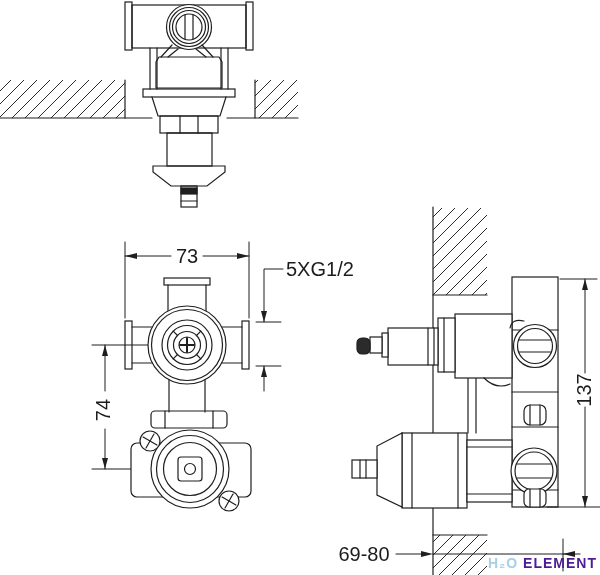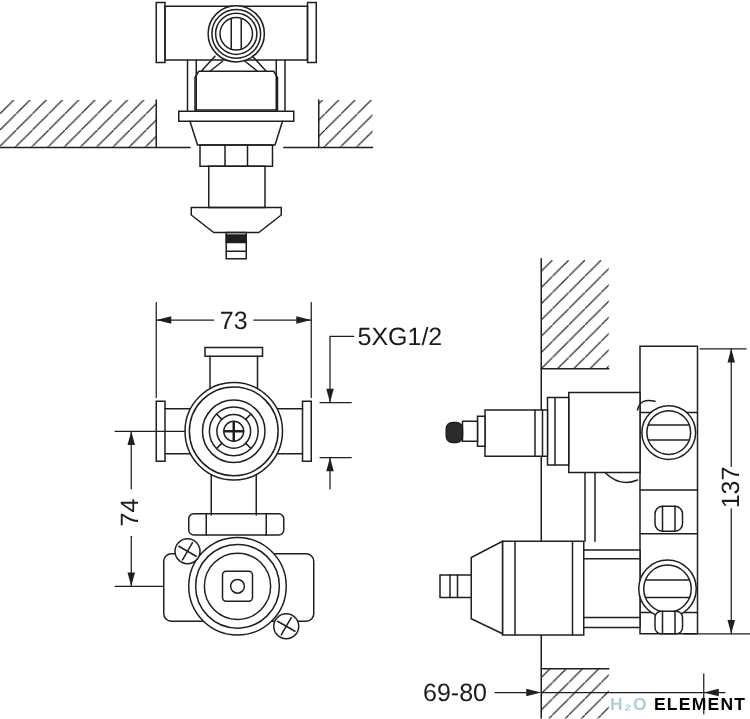--- a/index.html
+++ b/index.html
@@ -3,21 +3,21 @@
 <meta charset="utf-8">
 <style>
   html,body{margin:0;padding:0;background:#ffffff;}
   .canvas{position:relative;width:600px;height:575px;background:#ffffff;overflow:hidden;
           font-family:"Liberation Sans", sans-serif;}
   svg{position:absolute;left:0;top:0;}
   svg text{font-family:"Liberation Sans", sans-serif;font-size:20px;fill:#1c1c1c;}
   .watermark{position:absolute;right:3px;bottom:4px;font-size:14px;font-weight:bold;
              letter-spacing:1px;white-space:nowrap;}
   .wm-brand{color:#a9cfe2;text-align:right;}
-  .wm-suffix{color:#000000;margin-top:38px;}
+  .wm-suffix{color:#4c1d95;margin-top:38px;}
 </style>
 </head>
 <body>
 
 <div class="canvas">
 <svg width="600" height="575" viewBox="0 0 600 575" stroke="#1f1f1f" stroke-width="1.2" fill="none" stroke-linecap="round">
 
   <defs>
     <pattern id="hatch" width="13" height="13" patternUnits="userSpaceOnUse">
       <line x1="0" y1="13" x2="13" y2="0" stroke="#2a2a2a" stroke-width="1"></line>

